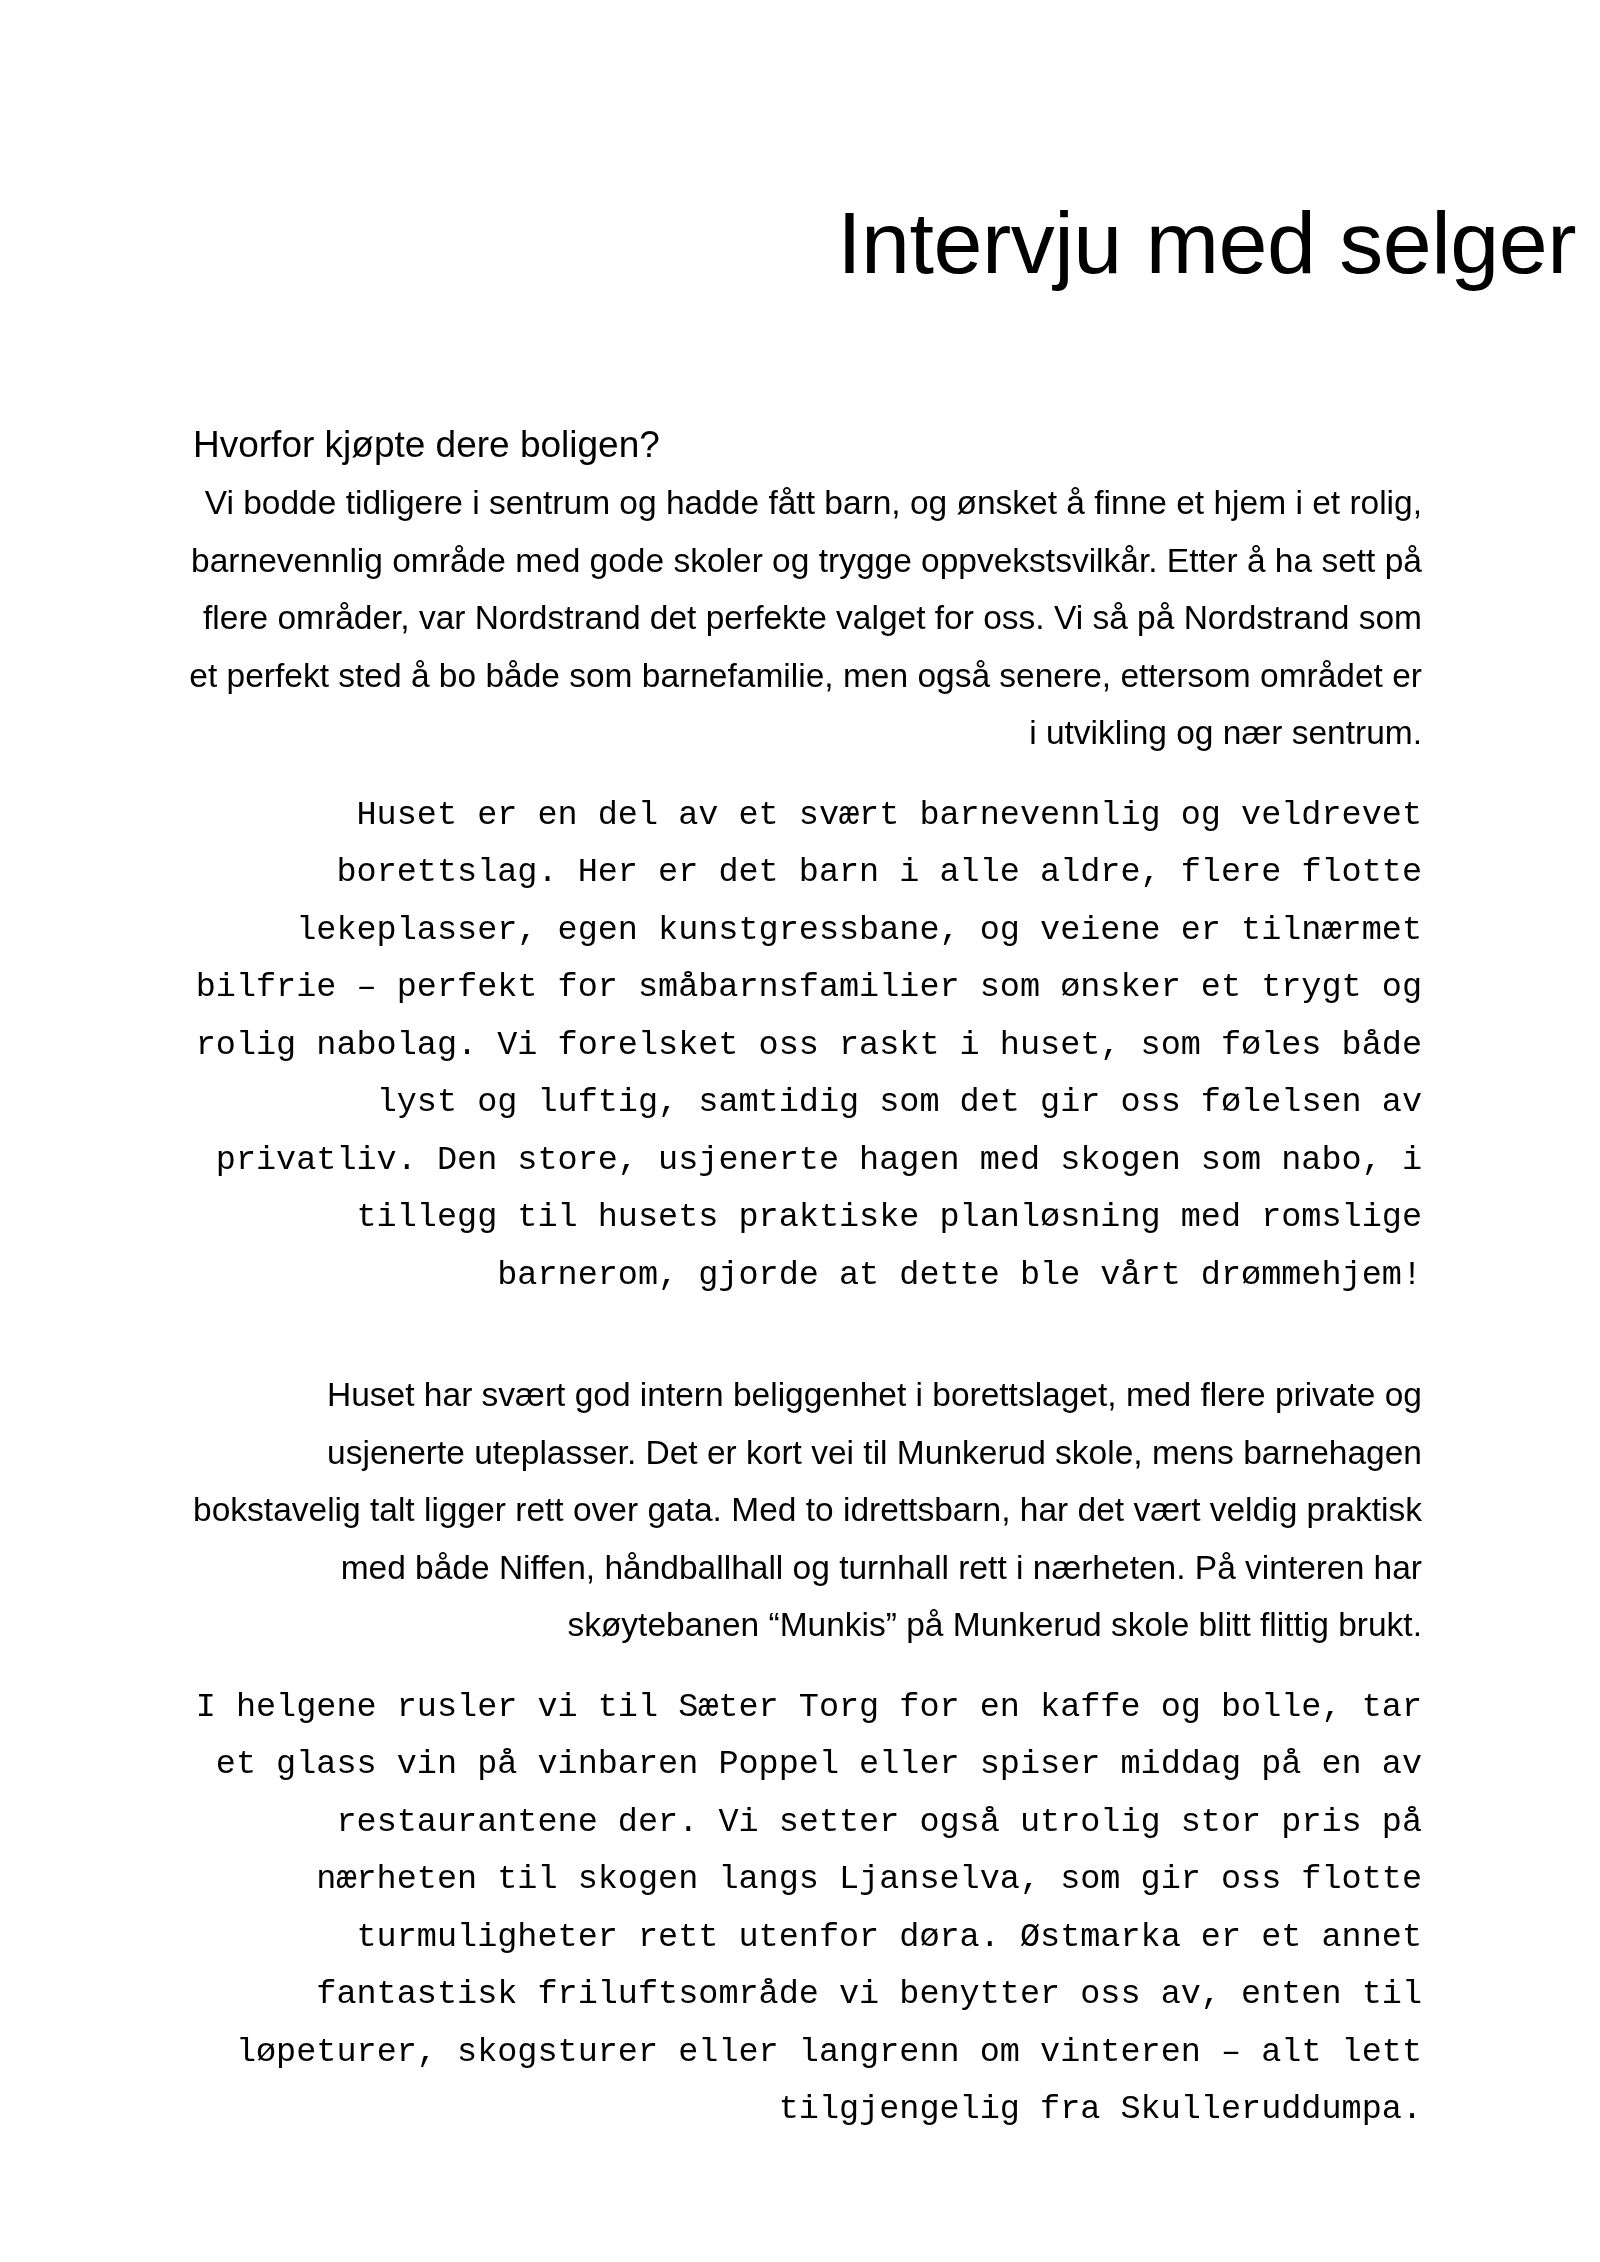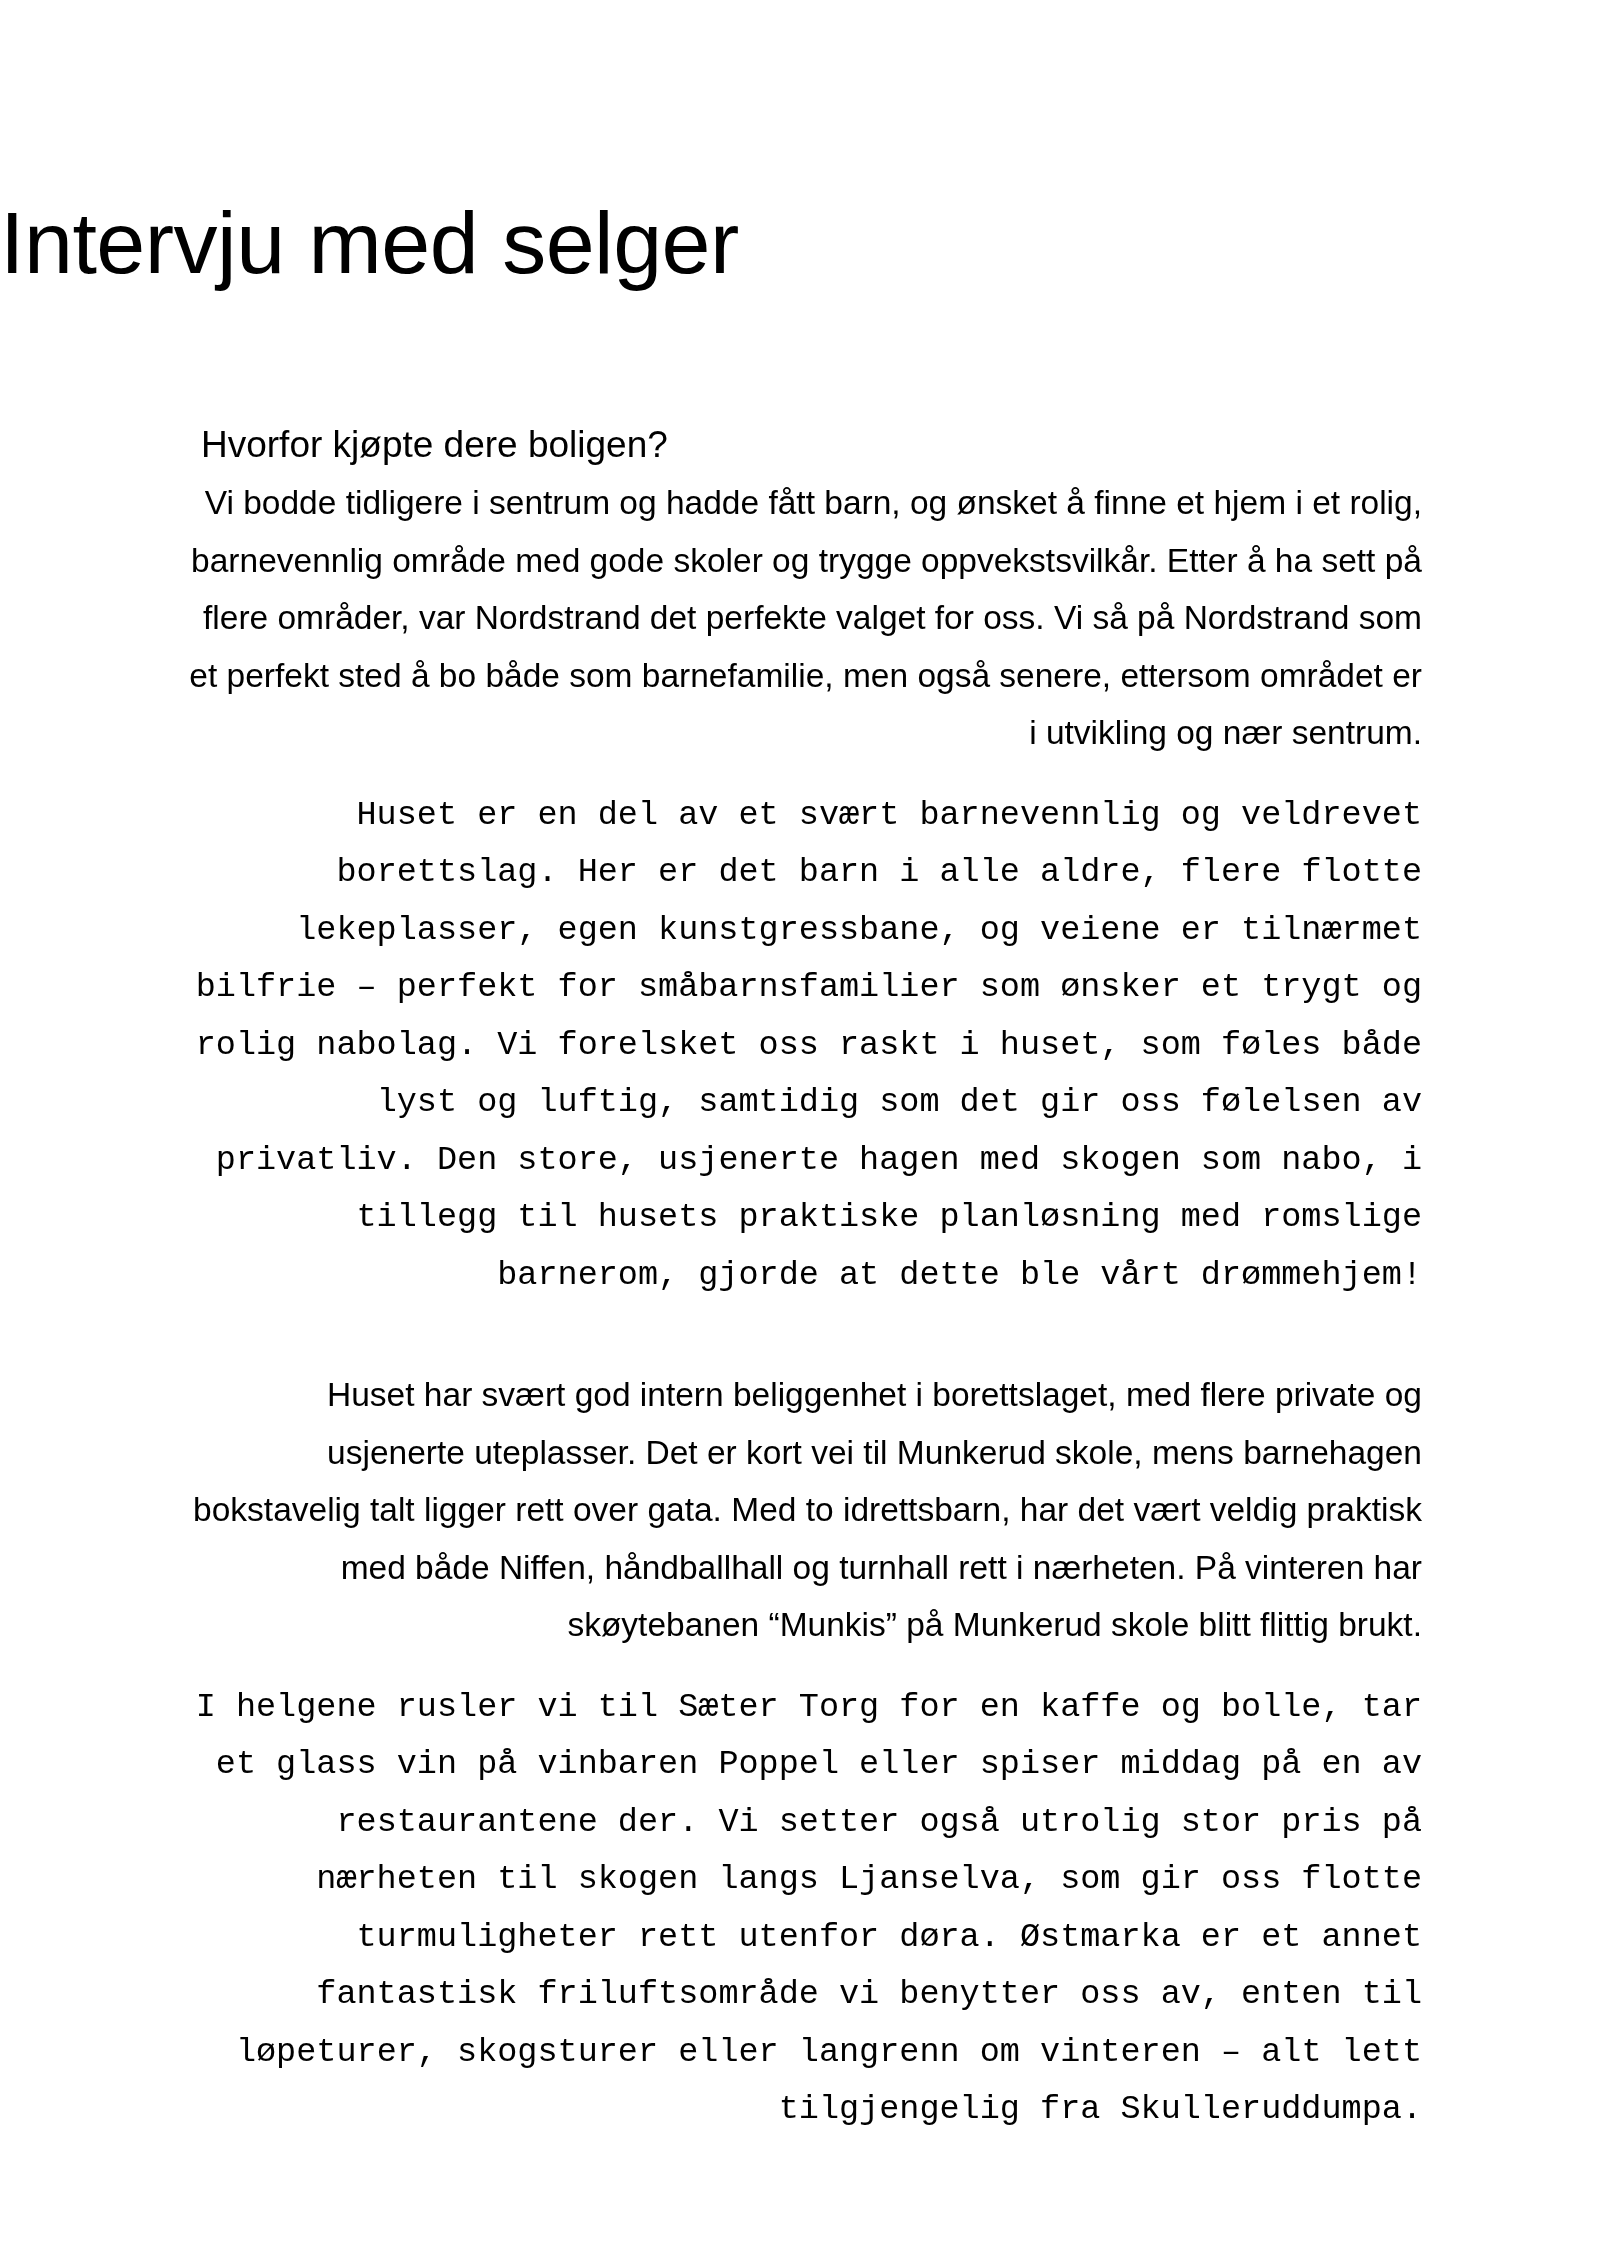--- a/index.html
+++ b/index.html
@@ -26,21 +26,21 @@
     overflow: hidden;
   }
 
   .doc-title {
     margin: 0;
     padding: 0;
     position: absolute;
     top: 188px;
     left: 0;
     width: 1576px;
-    text-align: left;
+    text-align: right;
     font-family: "Liberation Sans", sans-serif;
     font-weight: 400;
     font-size: 88px;
     line-height: 110px;
     letter-spacing: -0.5px;
     color: #000000;
   }
 
   .content {
     position: absolute;
@@ -51,21 +51,21 @@
 
   .section {
     margin: 0 0 0 0;
   }
 
   .section + .section {
     margin-top: 62px;
   }
 
   .section-heading {
-    margin: 0 0 4px 16px;
+    margin: 0 0 4px 8px;
     padding: 0;
     font-family: "Liberation Sans", sans-serif;
     font-weight: 400;
     font-size: 37px;
     line-height: 50px;
     color: #000000;
   }
 
   .para {
     margin: 3px;

